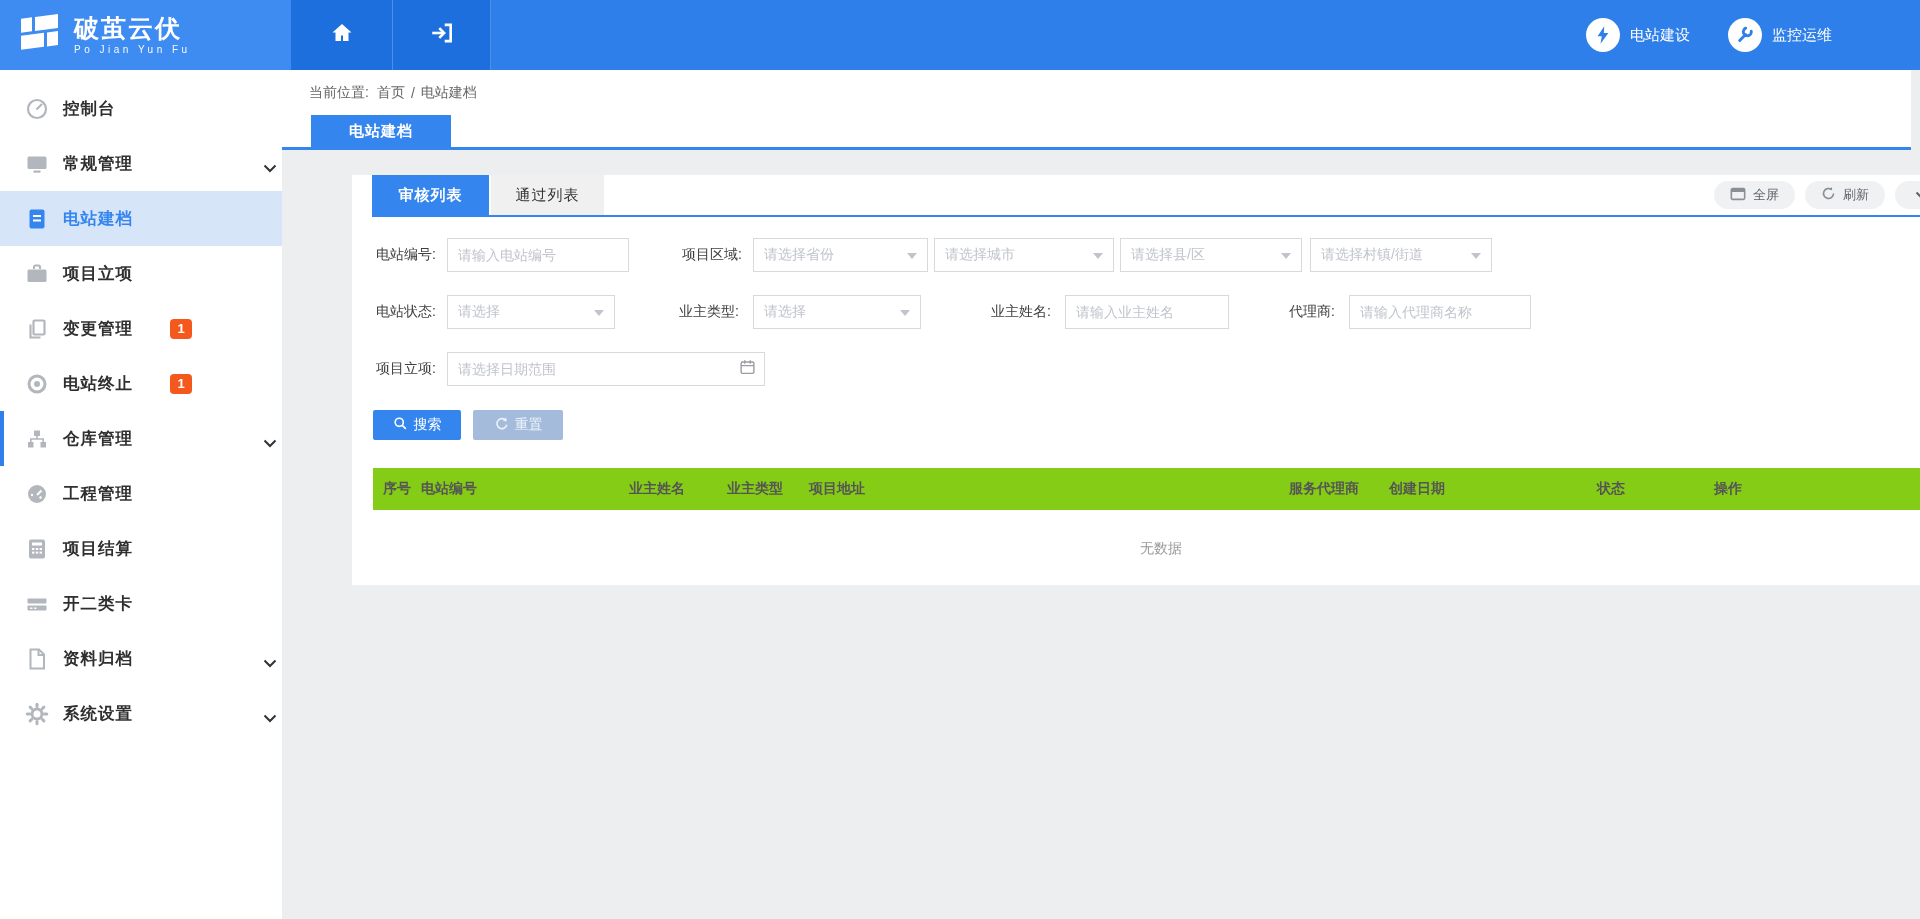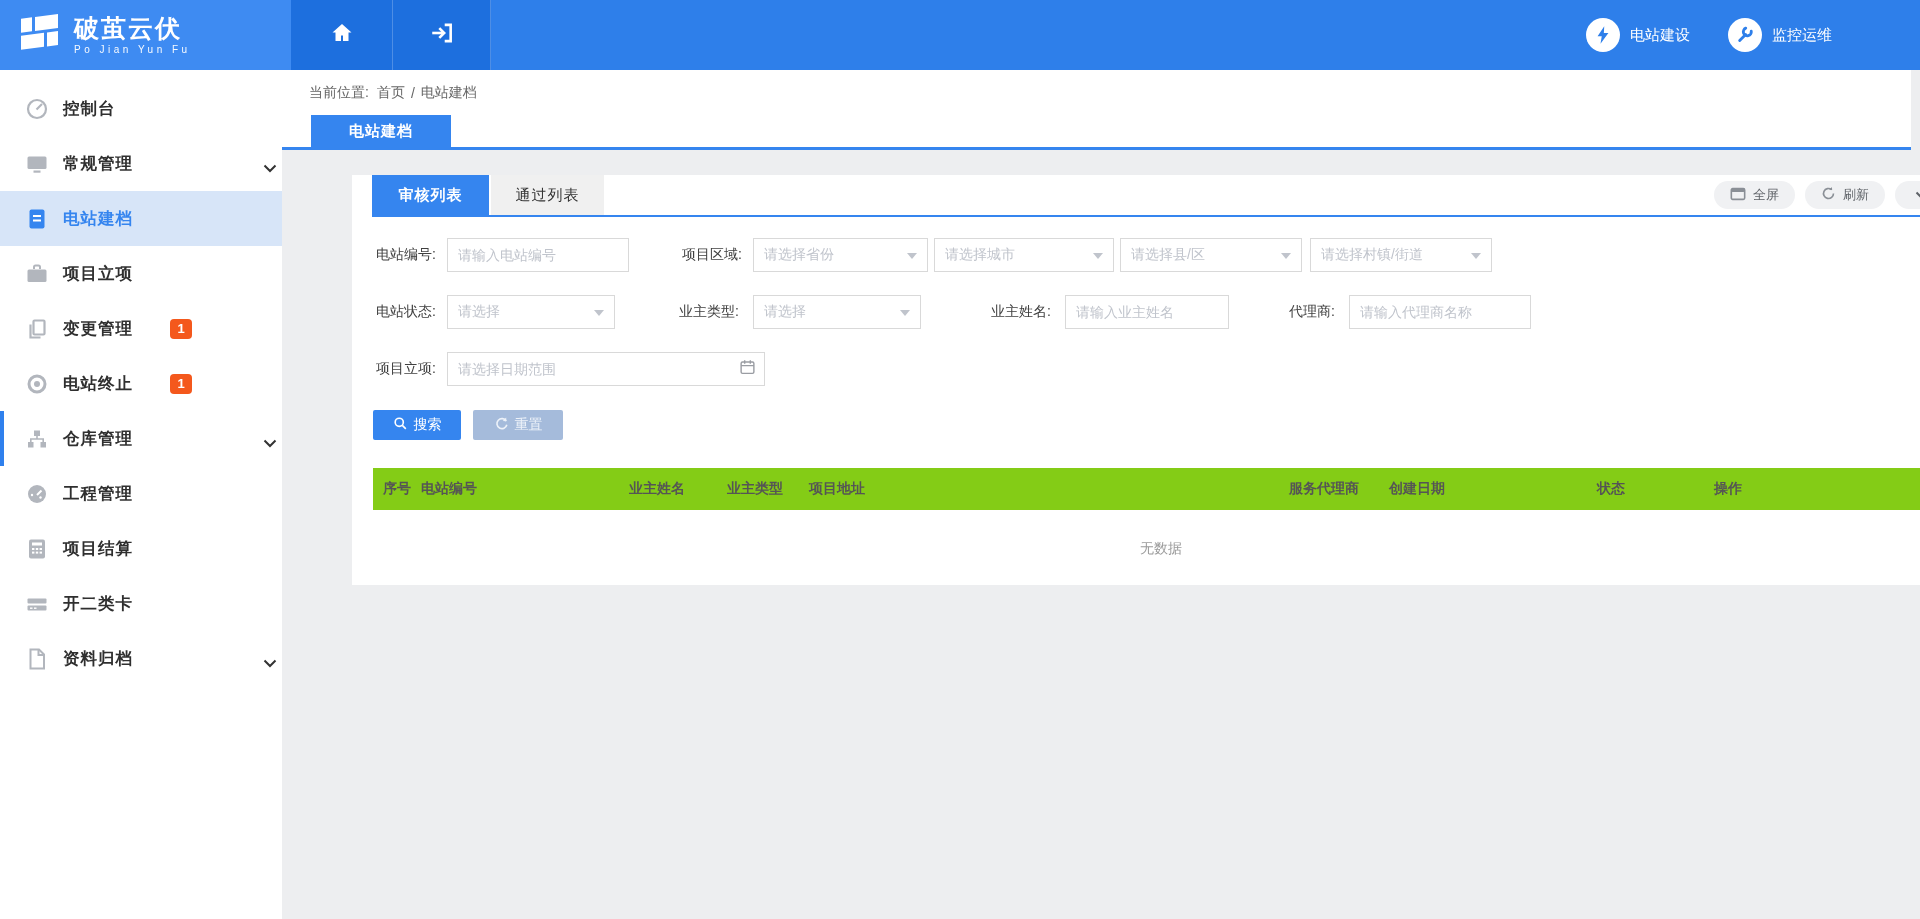--- a/index.html
+++ b/index.html
@@ -281,20 +281,43 @@
         </svg>
       </span>
       <span class="s-label">资料归档</span>
       <span class="s-chev">
         <svg width="14" height="9" viewBox="0 0 14 9" fill="none" stroke="#333" stroke-width="2">
             <path d="M1.5 1.5 L7 7 L12.5 1.5"></path>
           </svg>
       </span>
     </div>
 
+    <div class="side-item">
+      <span class="s-icon">
+        <svg width="24" height="24" viewBox="0 0 24 24" stroke="#B2B6BD" fill="none">
+          <circle cx="12" cy="12" r="5" stroke-width="3"></circle>
+          <g stroke-width="3" stroke-linecap="round">
+            <line x1="12" y1="2.2" x2="12" y2="4.6"></line>
+              <line x1="12" y1="19.4" x2="12" y2="21.8"></line>
+            <line x1="2.2" y1="12" x2="4.6" y2="12"></line>
+              <line x1="19.4" y1="12" x2="21.8" y2="12"></line>
+            <line x1="5.1" y1="5.1" x2="6.8" y2="6.8"></line>
+              <line x1="17.2" y1="17.2" x2="18.9" y2="18.9"></line>
+            <line x1="18.9" y1="5.1" x2="17.2" y2="6.8"></line>
+              <line x1="6.8" y1="17.2" x2="5.1" y2="18.9"></line>
+          </g>
+        </svg>
+      </span>
+      <span class="s-label">系统设置</span>
+      <span class="s-chev">
+        <svg width="14" height="9" viewBox="0 0 14 9" fill="none" stroke="#333" stroke-width="2">
+            <path d="M1.5 1.5 L7 7 L12.5 1.5"></path>
+          </svg>
+      </span>
+    </div>
   </div>
 
   <div class="content">
     <div class="breadcrumb-bar">
       <span>当前位置:</span>
       <span class="bc-home">首页</span>
       <span class="bc-sep">/</span>
       <span>电站建档</span>
     </div>
     <div class="pagetab-bar"></div>

